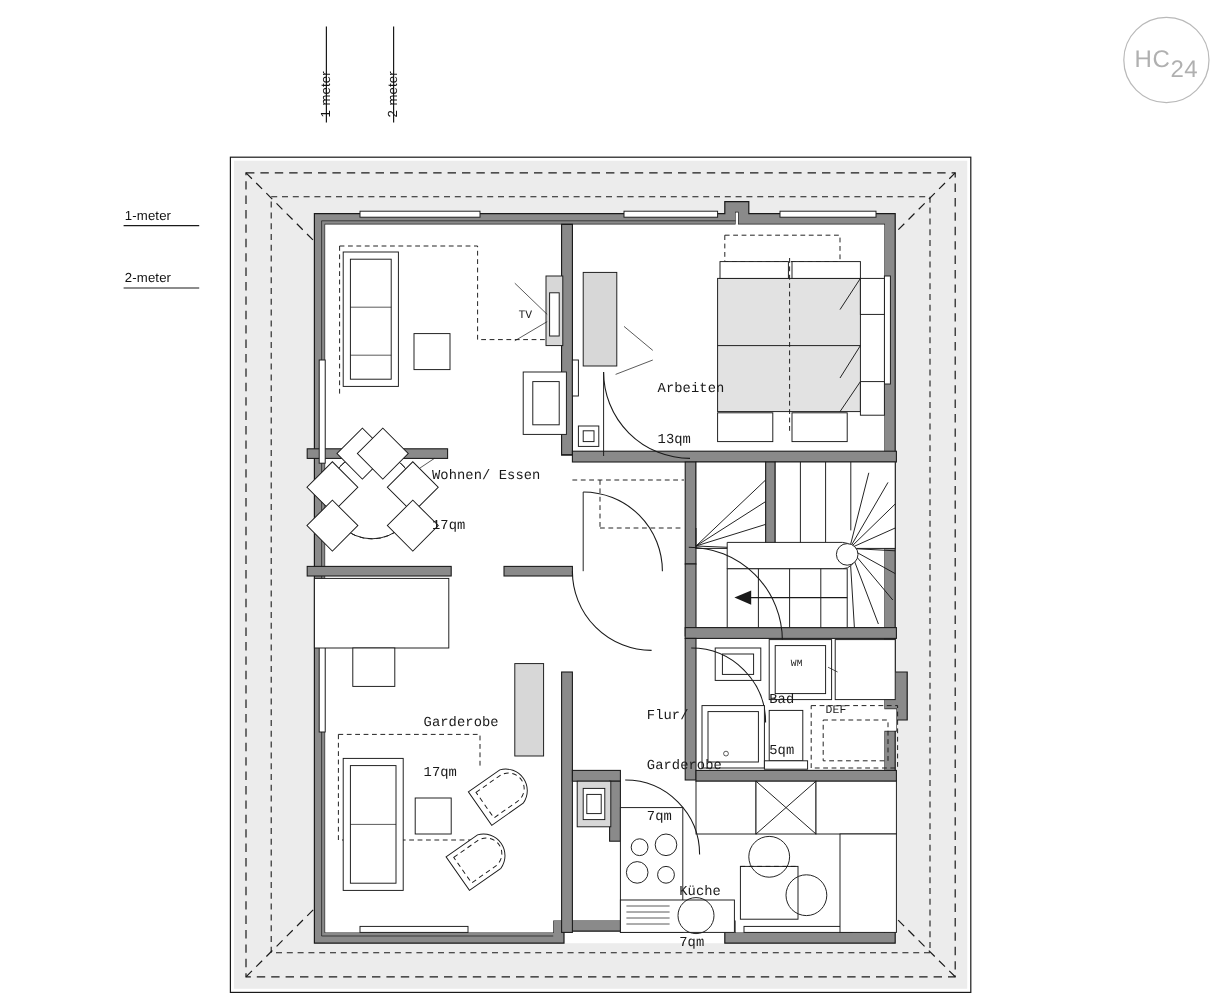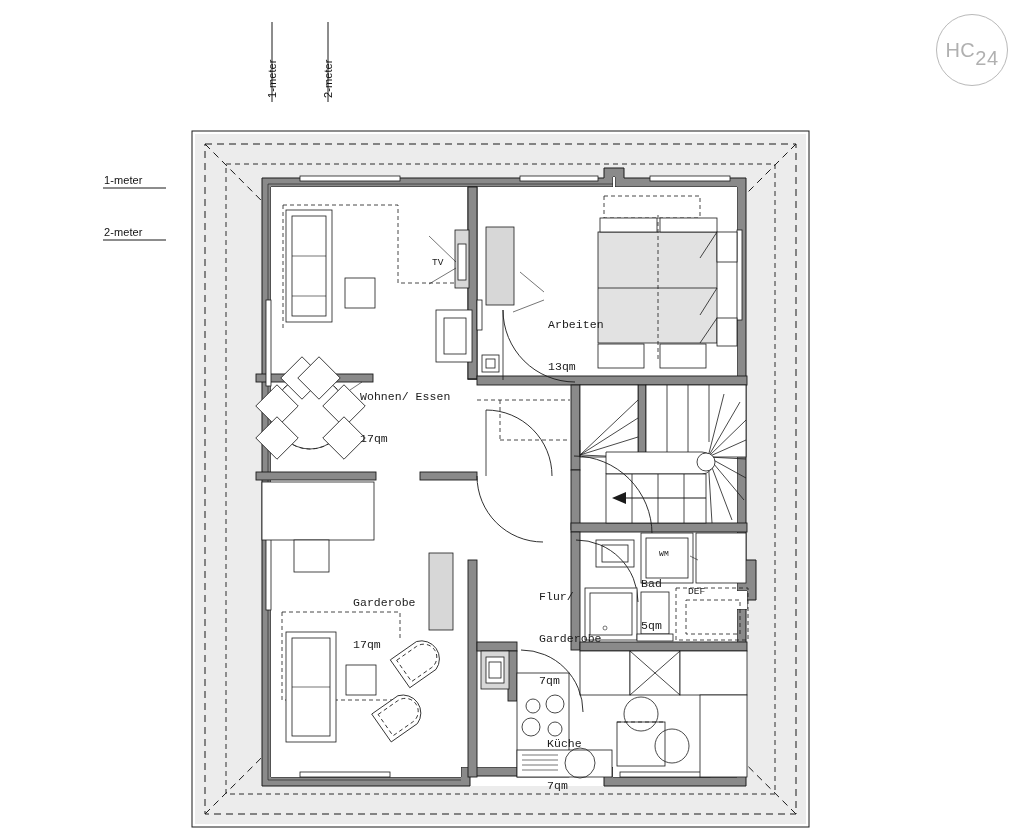--- a/index.html
+++ b/index.html
@@ -394,21 +394,21 @@
     <div>Flur/</div>
     <div>Garderobe</div>
     <div>7qm</div>
   </div>
 
   <div class="rm" style="left:641px;top:549px;">
     <div>Bad</div>
     <div>5qm</div>
   </div>
 
-  <div class="rm" style="left:547px;top:709px;">
+  <div class="rm" style="left:566px;top:709px;">
     <div>Küche</div>
     <div>7qm</div>
   </div>
 
   <div class="rm small" style="left:432px;top:257px;">TV</div>
   <div class="rm tiny" style="left:659px;top:549px;">WM</div>
   <div class="rm small" style="left:688px;top:586px;">DEF</div>
 
 </div>
 

